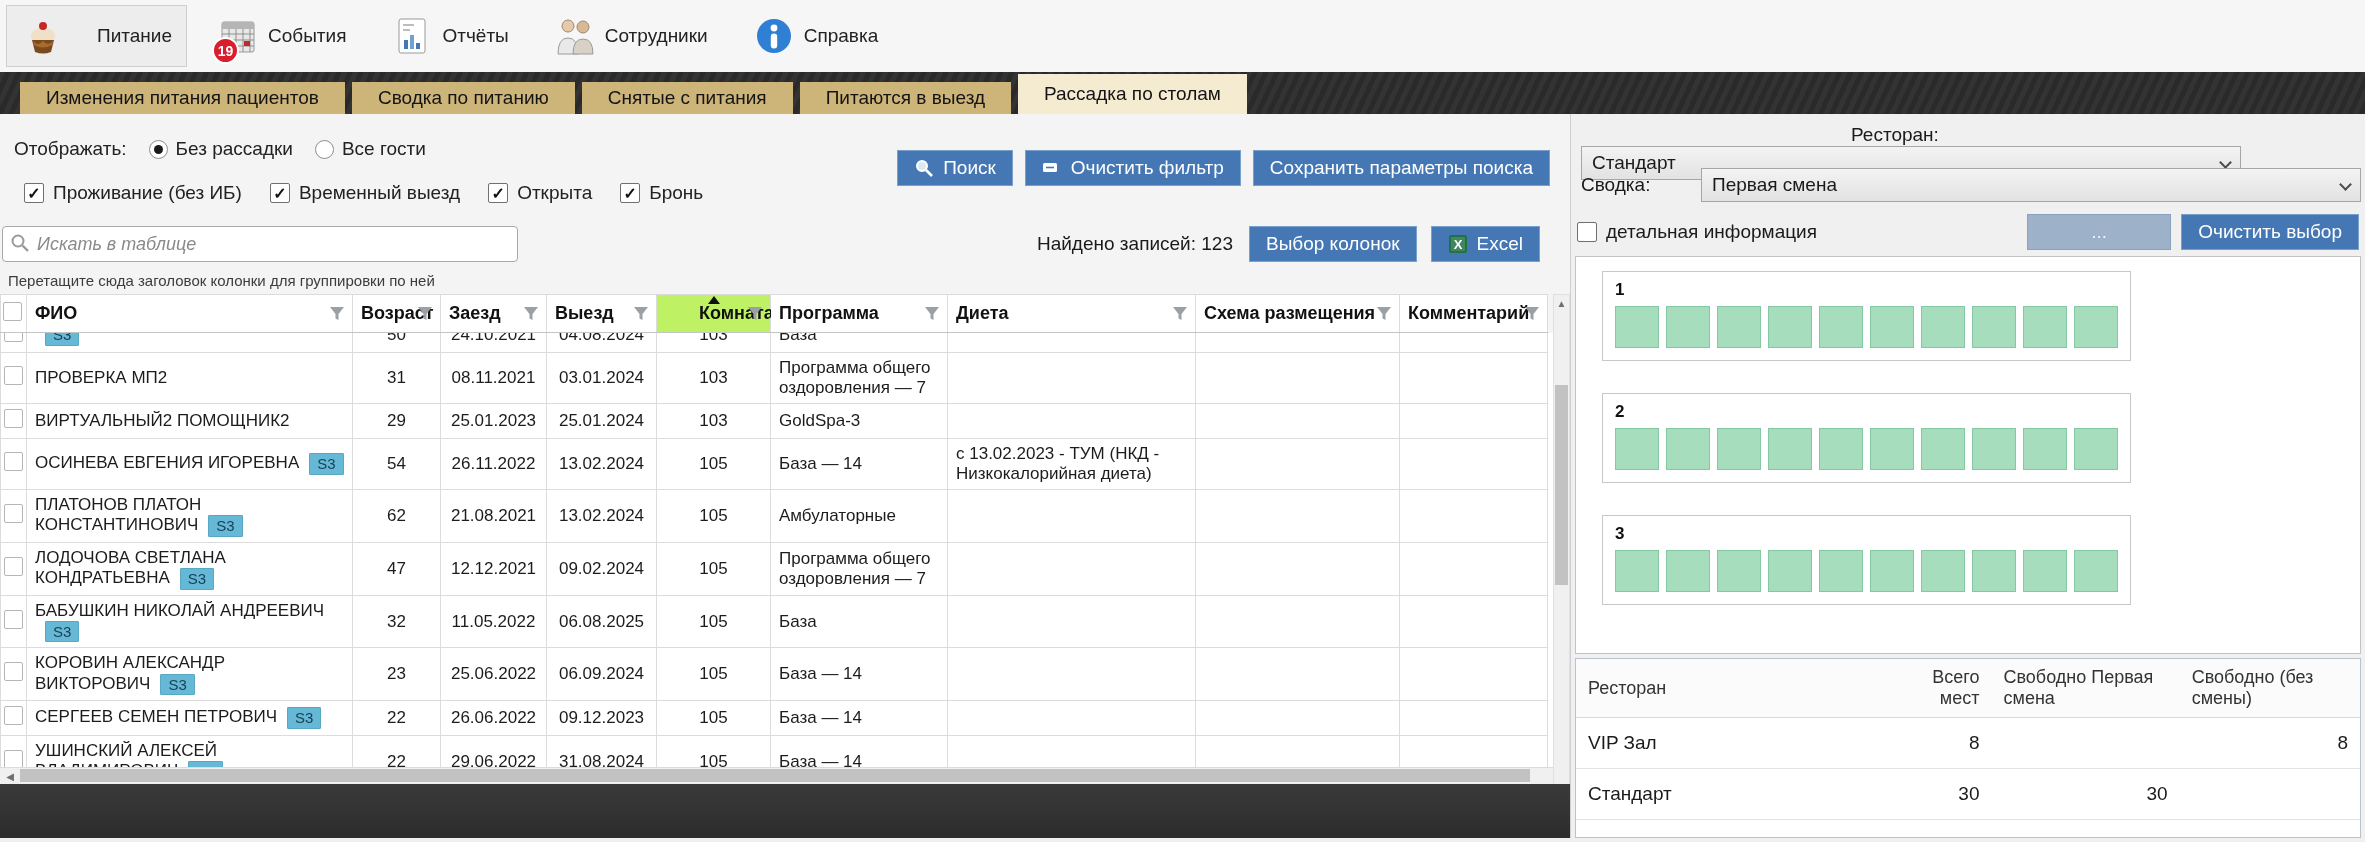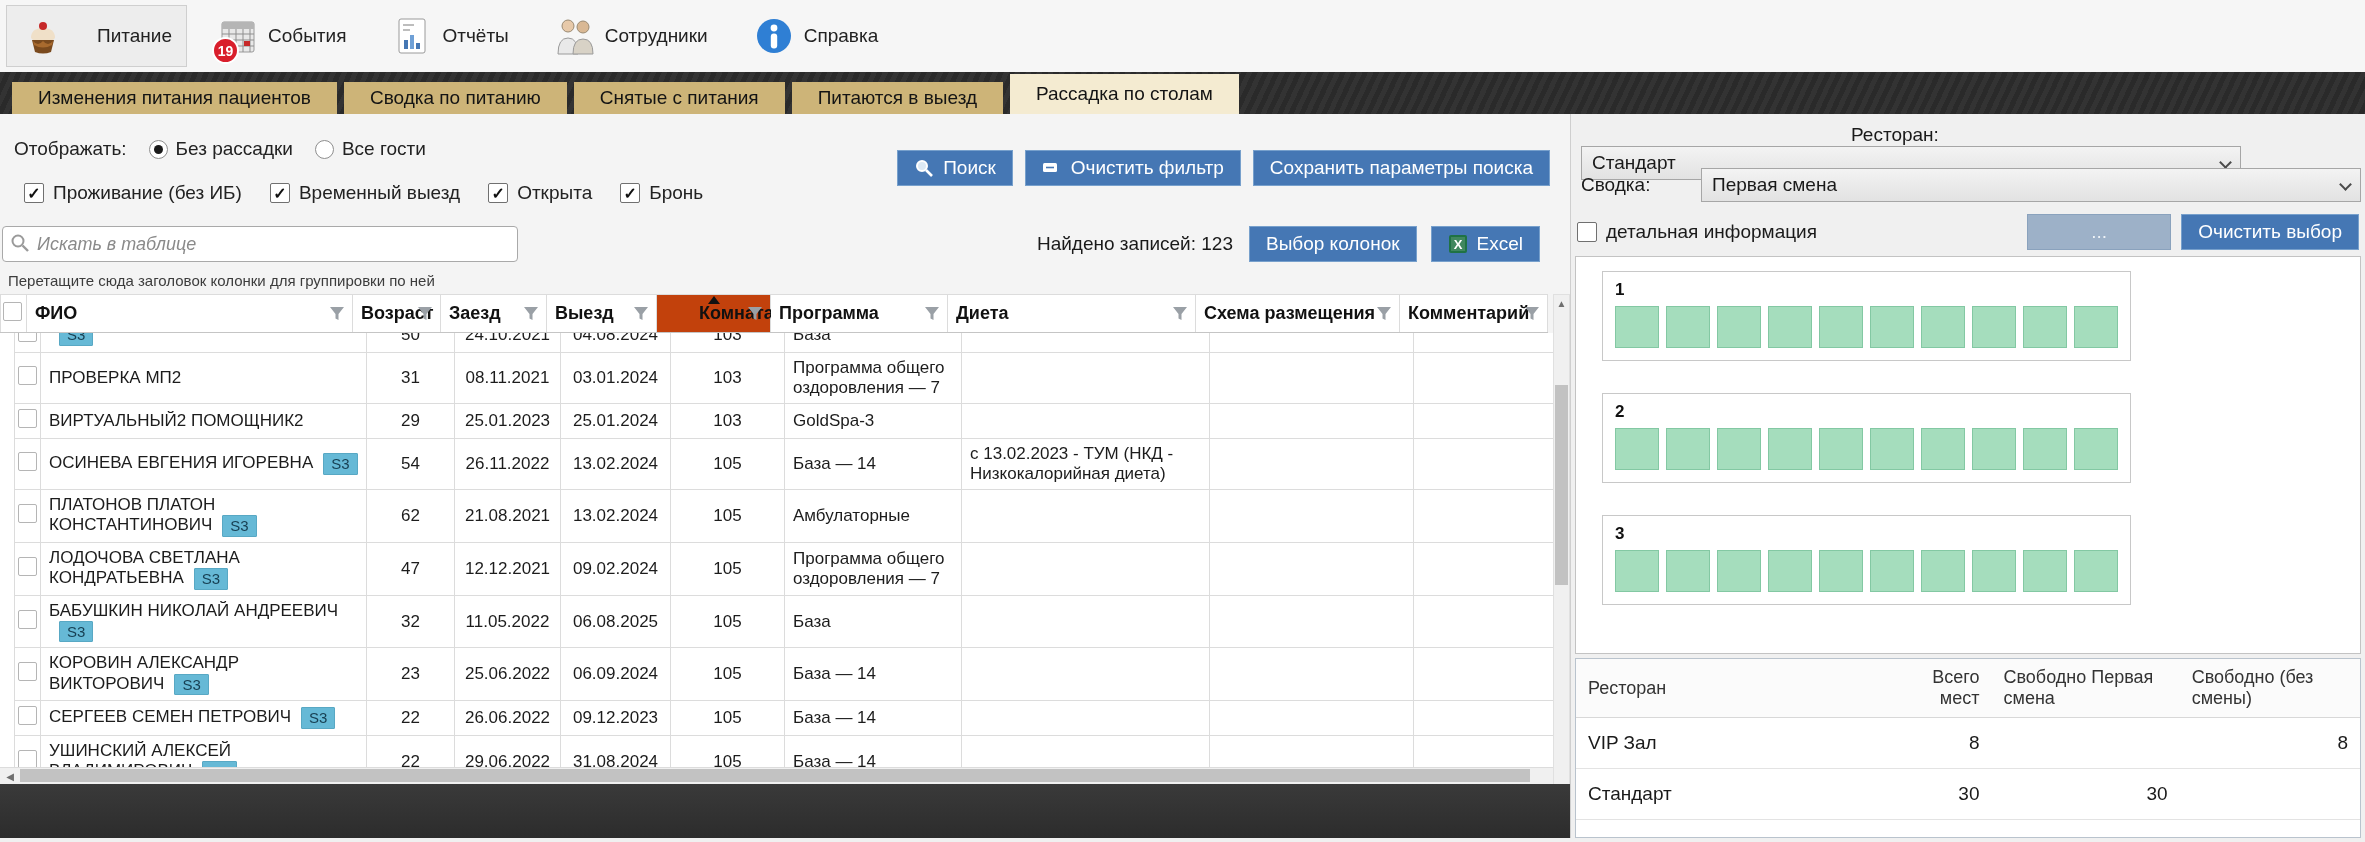--- a/index.html
+++ b/index.html
@@ -10,21 +10,21 @@
   
   .toolbar { position:absolute; left:0; top:0; width:2365px; height:72px; background:#f6f6f6; display:flex; align-items:center; padding-left:6px; }
   .tb-item { display:flex; align-items:center; gap:8px; padding:8px 14px; margin-right:14px; height:62px; border:1px solid transparent; cursor:pointer; }
   .tb-item.active { background:#ededed; border:1px solid #cfcfcf;gap:32px; }
   .tb-icon { position:relative; width:44px; height:44px; display:flex; align-items:center; justify-content:center; }
   .tb-icon svg { width:40px; height:40px; }
   .tb-label { font-size:19px; color:#222; }
   .tb-badge { position:absolute; left:-4px; bottom:-6px; min-width:27px; height:27px; border-radius:50%; background:#d91f2c; border:2px solid #fff; color:#fff; font-size:14px; font-weight:bold; display:flex; align-items:center; justify-content:center; }
 
   
-  .tabstrip { position:absolute; left:0; top:72px; width:2365px; height:42px; background:repeating-linear-gradient(115deg,#333 0 5px,#2a2a2a 5px 10px); display:flex; align-items:flex-end; padding-left:12px; }
+  .tabstrip { position:absolute; left:0; top:72px; width:2365px; height:42px; background:repeating-linear-gradient(115deg,#333 0 5px,#2a2a2a 5px 10px); display:flex; align-items:flex-end; padding-left:20px; }
   .tab { height:32px; margin-right:7px; padding:0 26px; display:flex; align-items:center; background:#cdb478; color:#141414; font-size:19px; cursor:pointer; white-space:nowrap; }
   .tab.active { background:#f4ebd1; height:40px; }
 
   
   .left { position:absolute; left:0; top:114px; width:1570px; height:724px; background:#f4f4f4; }
   .filter-row1 { position:absolute; left:14px; top:24px; display:flex; align-items:flex-start; gap:22px; font-size:19px; color:#222; }
   .radio { width:19px; height:19px; border-radius:50%; border:1px solid #8e8e8e; background:#fff; display:inline-flex; align-items:center; justify-content:center; margin-right:8px; }
   .radio.checked::after { content:""; width:9px; height:9px; border-radius:50%; background:#1a1a1a; }
   .radio-item, .cb-item { display:inline-flex; align-items:center; cursor:pointer; }
   .filter-row2 { position:absolute; left:24px; top:68px; display:flex; align-items:center; gap:28px; font-size:19px; color:#222; }
@@ -39,24 +39,24 @@
   .search-glyph { position:absolute; left:8px; top:7px; width:20px; height:20px; }
   .found-label { margin-left:auto; font-size:19px; color:#1a1a1a; margin-right:16px; white-space:nowrap; }
   .excel-btn { margin-right:16px; }
   .hint { position:absolute; left:8px; top:158px; font-size:15px; color:#3c3c3c; }
 
   
   .grid-wrap { position:absolute; left:0; top:180px; width:1553px; }
   table.grid { border-collapse:collapse; table-layout:fixed; width:1248px; background:#fff; }
   .grid th, .grid td { border:1px solid #dcdcdc; font-weight:normal; }
   .grid thead th { background:#fff; border-bottom:1px solid #c5c5c5; height:38px; padding:4px 8px; font-size:18px; font-weight:bold; color:#111; text-align:left; position:relative; }
-  .grid thead th.sorted { background:#c2410c;padding-left:42px; }
+  .grid thead th.sorted { background:#bef264;padding-left:42px; }
   .sort-arrow { position:absolute; top:1px; left:50%; transform:translateX(-50%); width:0; height:0; border-left:6px solid transparent; border-right:6px solid transparent; border-bottom:8px solid #111; }
   .funnel { position:absolute; right:6px; top:50%; transform:translateY(-50%); width:18px; height:18px; }
-  .rows-viewport { height:473px; overflow:hidden; background:#fff; border-bottom:1px solid #c9c9c9;padding-left:14px; }
+  .rows-viewport { height:473px; overflow:hidden; background:#fff; border-bottom:1px solid #c9c9c9; }
   .rows-viewport table { margin-top:-16px; }
   .grid tbody td { padding:5px 8px; font-size:17px; color:#1c1c1c; line-height:1.18; vertical-align:middle; background:#fff; }
   .grid td.c { text-align:center; }
   .rowcb, .hdrcb { display:inline-block; width:19px; height:19px; border:1px solid #b5b5b5; border-radius:2px; background:#fff; }
   .cbcell { text-align:center; padding:5px 2px !important; }
   .badge-s3 { display:inline-block; background:#66b9d6; border:1px solid #58a8c4; color:#173f52; font-size:15px; padding:1px 7px; margin-left:10px; border-radius:1px; vertical-align:middle; }
   
   .vscroll { position:absolute; left:1553px; top:180px; width:17px; height:530px; background:#f0f0f0; border:1px solid #e0e0e0; }
   .vthumb { position:absolute; left:1px; top:90px; width:13px; height:200px; background:#c2c2c2; }
   .sarrow { position:absolute; left:0; width:15px; height:16px; color:#6f6f6f; font-size:10px; display:flex; align-items:center; justify-content:center; }

